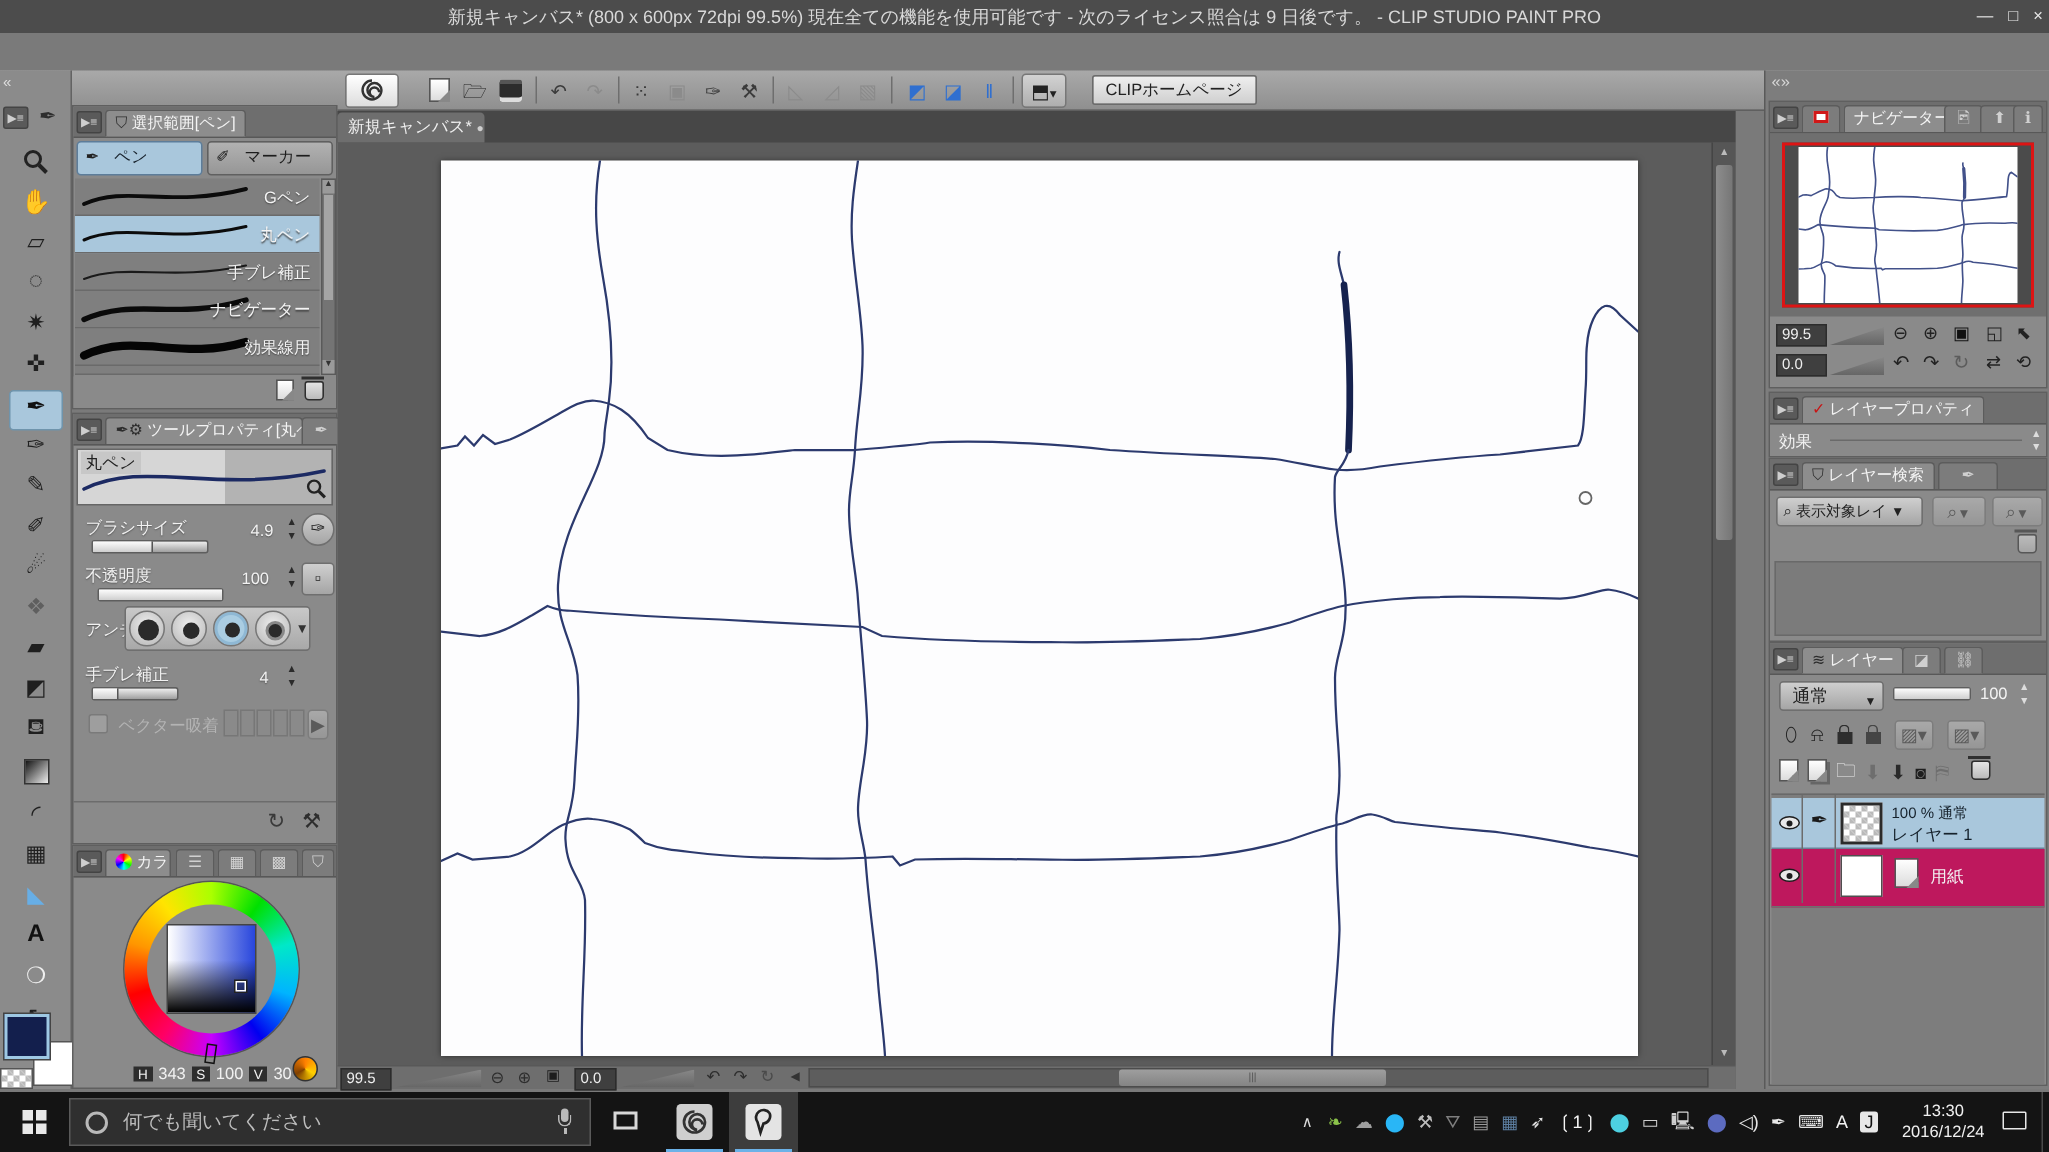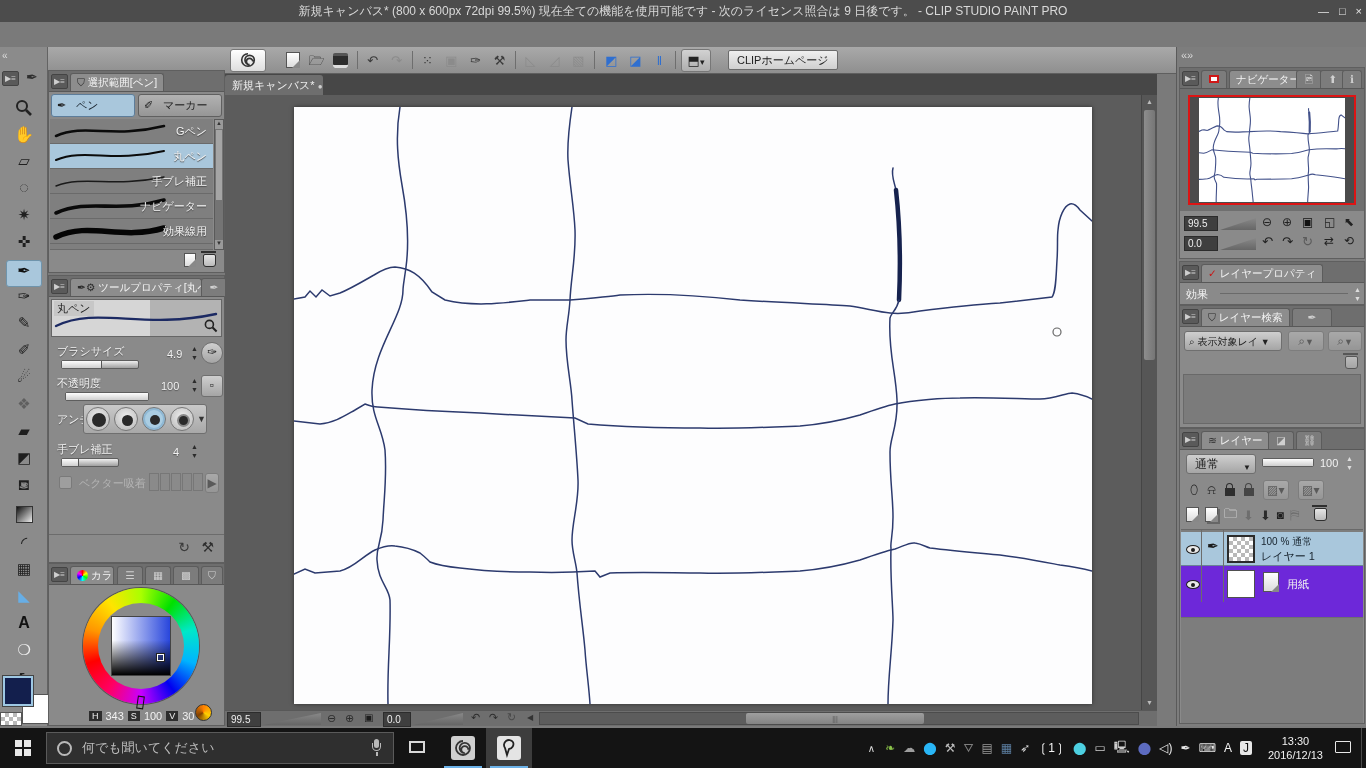--- a/index.html
+++ b/index.html
@@ -469,21 +469,21 @@
       <div class="abs" style="left:1px;top:100px;width:182px;height:194px;background:#7d7d7d;border-top:1px solid #696969;">
 
         <div class="abs" style="left:0;top:2px;width:182px;height:34px;background:#a9c7dc;border-bottom:1px solid #6a8296;">
           <span class="abs" style="left:5px;top:12px;"><span class="eye" style="display:inline-block;"></span></span>
           <span class="abs" style="left:26px;top:6px;font-size:14px;color:#1a1a1a;">✒</span>
           <div class="abs checker" style="left:46px;top:3px;width:28px;height:28px;border:2px solid #2b2b2b;"></div>
           <div class="abs" style="left:80px;top:3px;font-size:10px;color:#16222c;">100 % 通常</div>
           <div class="abs" style="left:80px;top:17px;font-size:11px;color:#16222c;">レイヤー 1</div>
         </div>
 
-        <div class="abs" style="left:0;top:36px;width:182px;height:52px;background:#6d28d9;border-bottom:1px solid #6f6f6f;">
+        <div class="abs" style="left:0;top:36px;width:182px;height:39px;background:#be185d;border-bottom:1px solid #6f6f6f;">
           <span class="abs" style="left:5px;top:13px;"><span class="eye" style="display:inline-block;"></span></span>
           <div class="abs" style="left:46px;top:4px;width:28px;height:28px;background:#fff;border:1px solid #4f4f4f;"></div>
           <span class="abs" style="left:82px;top:6px;"><span class="page" style="display:inline-block;width:16px;height:20px;"></span></span>
           <div class="abs" style="left:106px;top:11px;font-size:11px;color:#f2f2f2;">用紙</div>
         </div>
         <div class="abs" style="left:20px;top:0;width:1px;height:72px;background:#6c6c6c;"></div>
         <div class="abs" style="left:42px;top:0;width:1px;height:72px;background:#6c6c6c;"></div>
       </div>
     </div>
   </div>
@@ -538,21 +538,21 @@
       <span style="color:#cfcfcf;">🖳</span>
       <span style="color:#5c6bc0;">⬤</span>
       <span style="color:#e8e8e8;">◁)</span>
       <span style="color:#e8e8e8;">✒</span>
       <span style="color:#e8e8e8;">⌨</span>
       <span style="color:#f2f2f2;">A</span>
       <span style="color:#111;background:#e8e8e8;padding:0 3px;border-radius:2px;">J</span>
     </div>
     <div style="text-align:center;color:#f0f0f0;font-size:11px;line-height:1.3;margin:0 12px;">
       <div>13:30</div>
-      <div>2016/12/13</div>
+      <div>2016/12/24</div>
     </div>
     <div style="margin-right:10px;">
       <span style="display:inline-block;width:16px;height:12px;border:1.5px solid #e8e8e8;border-radius:1px;position:relative;"></span>
     </div>
     <div style="width:5px;height:40px;border-left:1px solid #4a4a4a;"></div>
   </div>
 
 </div>
 
 </body></html>

